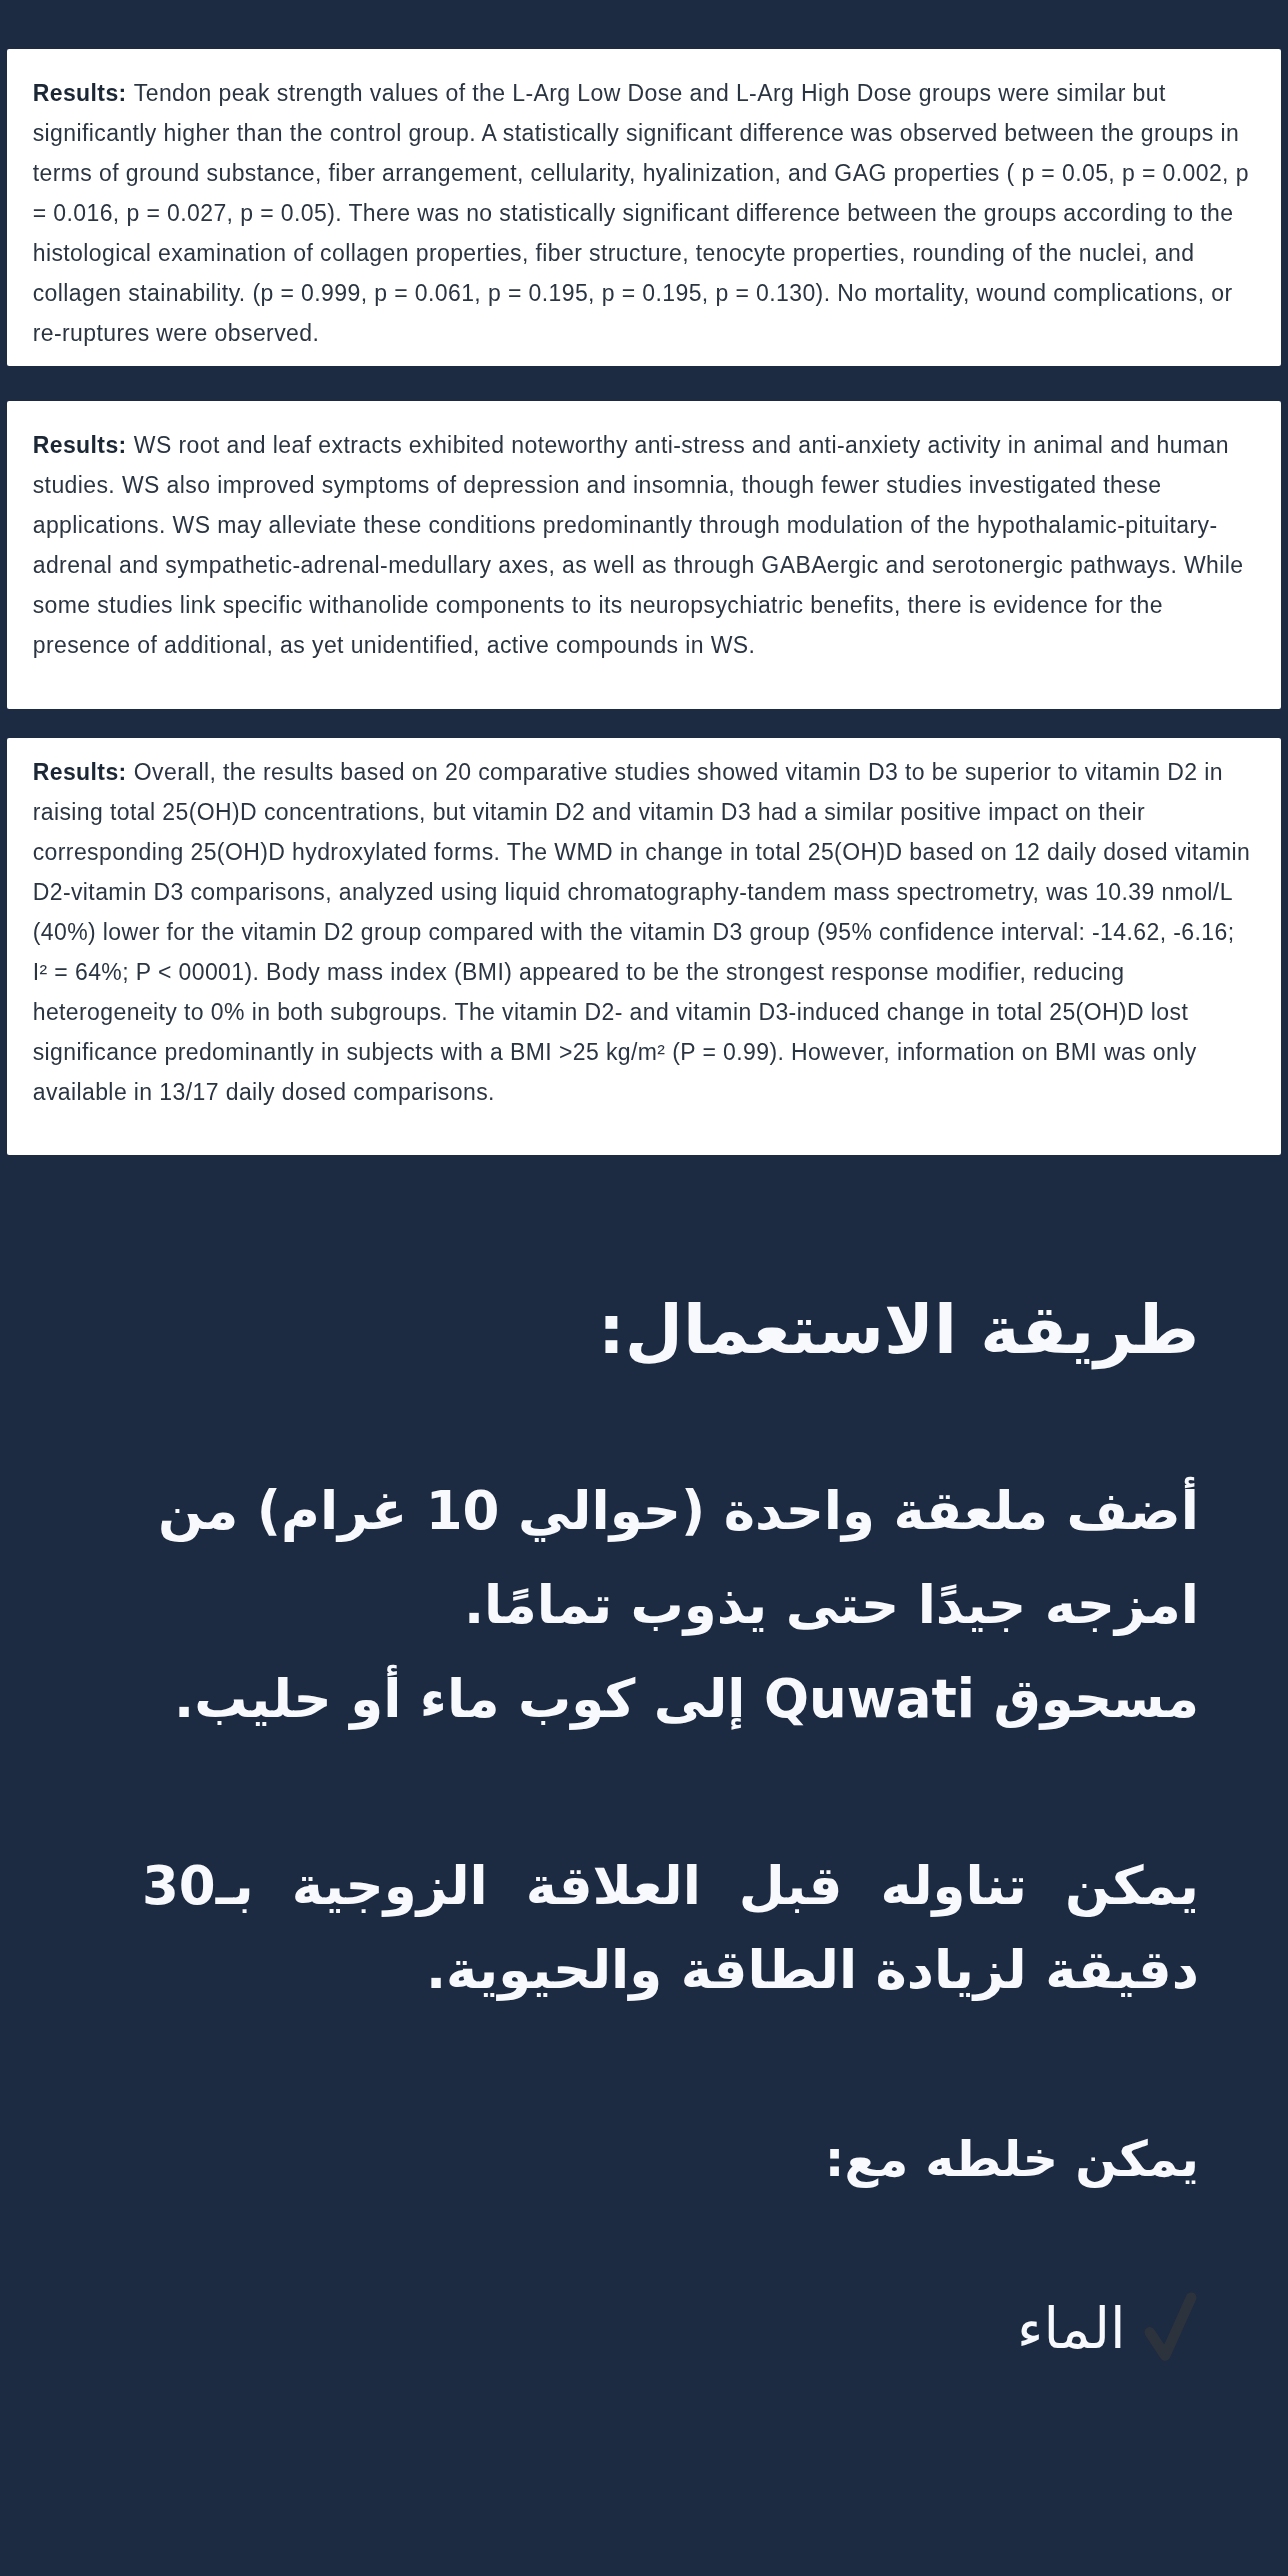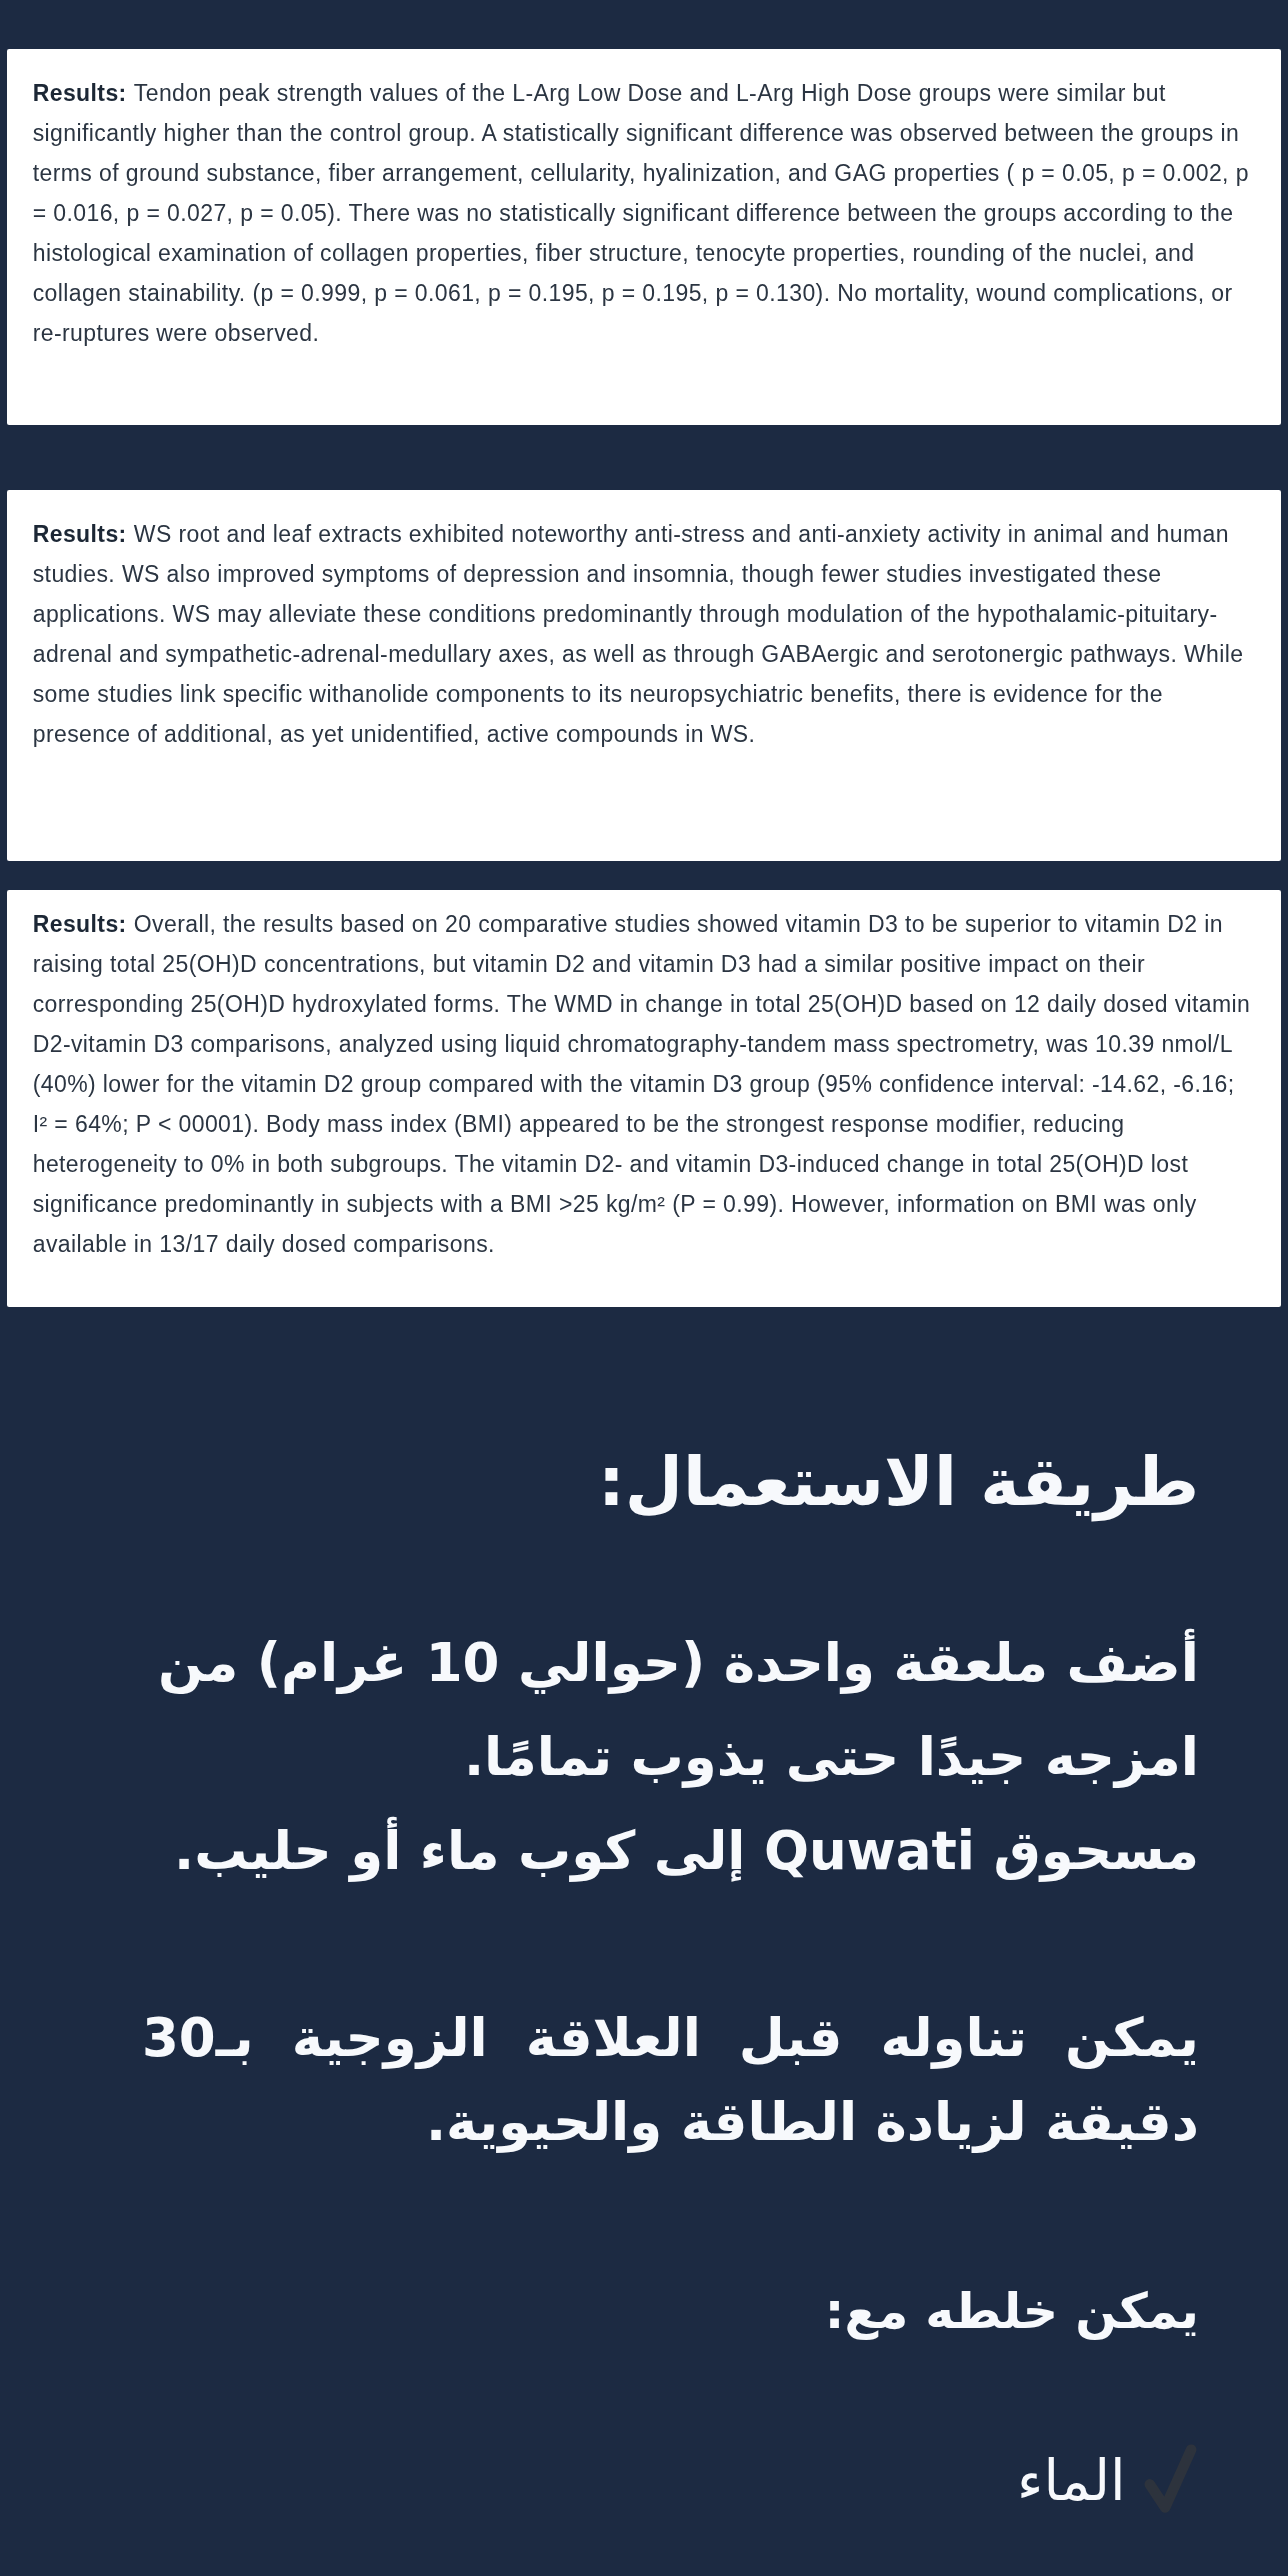--- a/index.html
+++ b/index.html
@@ -16,22 +16,22 @@
   }
 
   
   .abstract-box{
     margin:0 6.7px;
     background:#ffffff;
     border-radius:2.1px;
     box-sizing:border-box;
     padding:24px 26px 0 26px;
   }
-  .box1{margin-top:49px;height:376px;}
-  .box2{margin-top:65px;height:371px;}
+  .box1{margin-top:49px;height:317px;}
+  .box2{margin-top:35px;height:308px;}
   .box3{margin-top:29px;height:417px;padding-top:14.4px;}
   .abstract-text{
     margin:0;
     font-size:23px;
     line-height:40px;
     letter-spacing:0.4px;
     color:#2b3542;
     font-weight:400;
   }
   .result-label{

